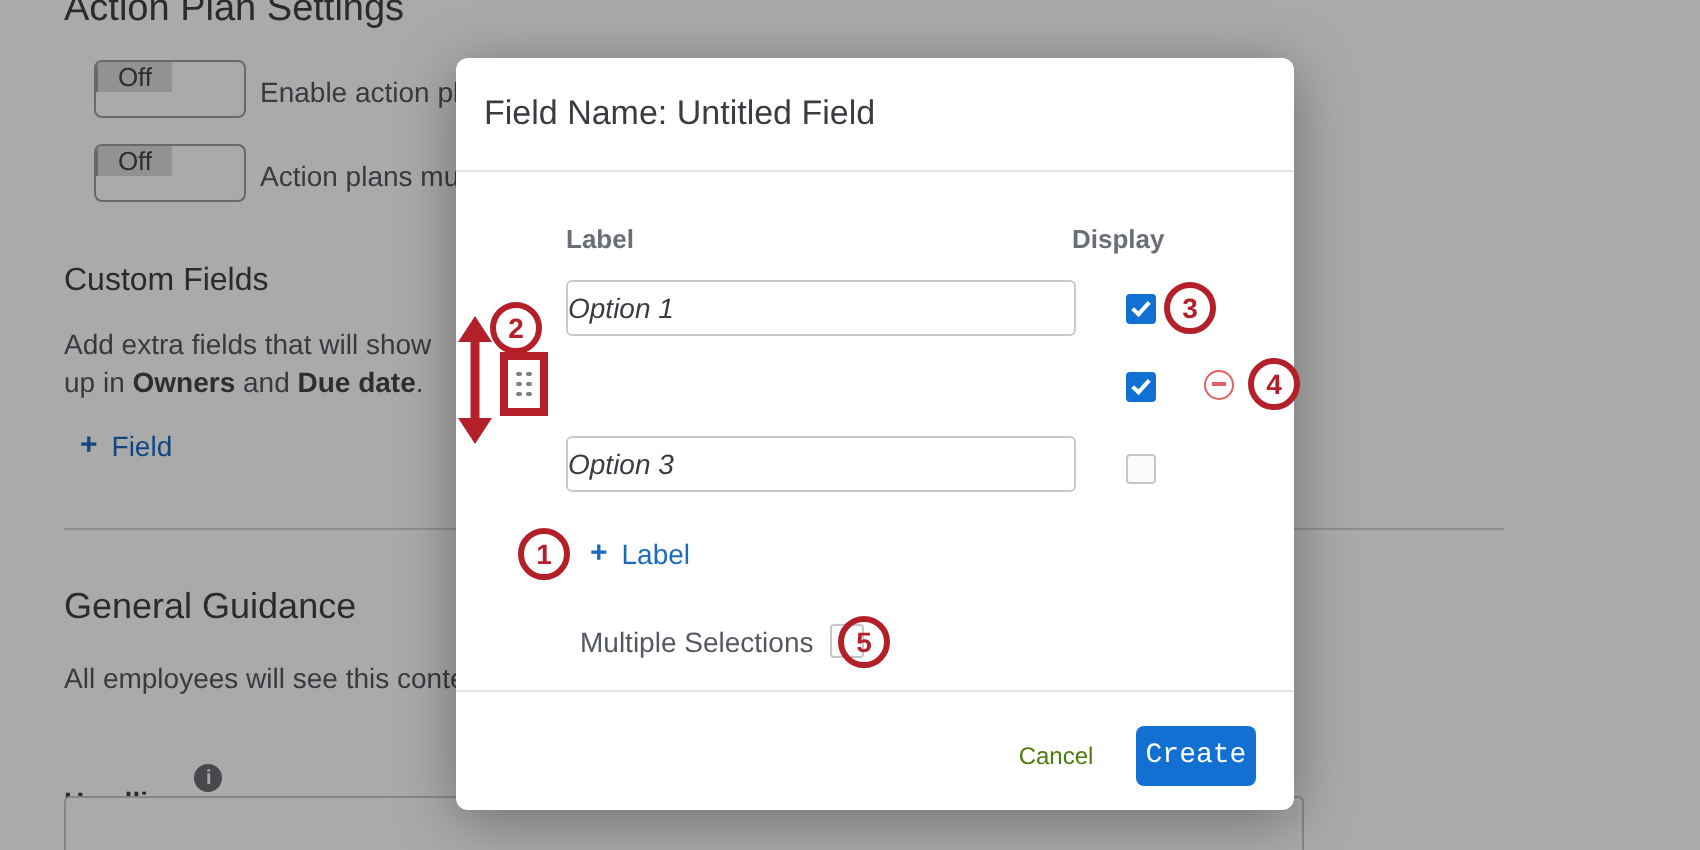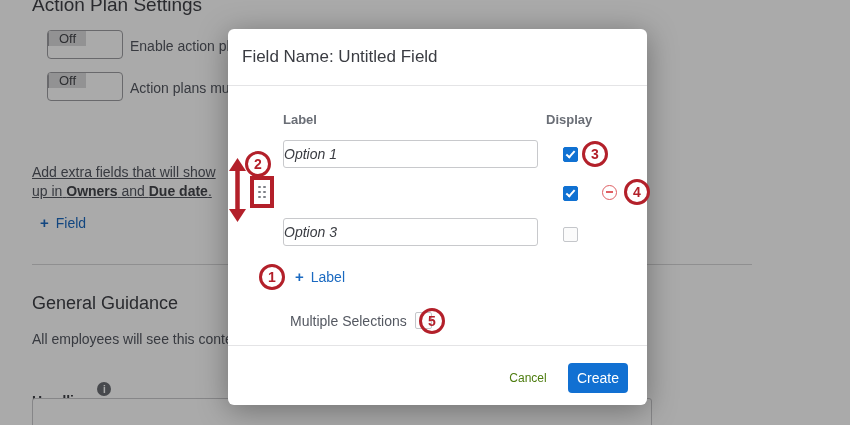--- a/index.html
+++ b/index.html
@@ -11,21 +11,21 @@
   .bg { position:absolute; inset:0; }
   .page-title { position:absolute; left:32px; top:-6px; font-size:19px; color:#3f4147; font-weight:500; }
   .toggle { position:absolute; left:47px; width:76px; height:29px; border:1px solid #9e9ea2; border-radius:4px; display:flex; overflow:hidden; background:#fff;flex-direction:column; }
   .toggle .seg-on { width:38px; background:#ffffff; }
   .toggle .seg-off { width:38px; background:#dcdcdd; border-left:1px solid #9e9ea2; display:flex; align-items:center; justify-content:center; font-size:13px; color:#44464b; }
   .toggle-1 { top:30px; } .toggle-2 { top:72px; }
   .toggle-label { position:absolute; left:130px; font-size:14px; color:#545861; white-space:nowrap; }
   .tl-1 { top:38px; } .tl-2 { top:80px; }
 
   .cf-heading { position:absolute; left:32px; top:132px; font-size:16px; color:#3f4147; font-weight:400; }
-  .cf-desc { position:absolute; left:32px; top:163px; font-size:14px; color:#545861; line-height:19px; width:200px;text-decoration:underline; }
+  .cf-desc { position:absolute; left:32px; top:163px; font-size:14px; color:#545861; line-height:19px; width:200px; }
   .cf-desc b { color:#44464b; }
   .link-row { position:absolute; left:40px; top:214px; font-size:14px; color:#1b6ac1; display:flex; gap:7px; align-items:center; cursor:pointer; }
   .plus-glyph { font-weight:700; font-size:15px; }
 
   .section-divider { position:absolute; left:32px; top:264px; width:720px; height:1px; background:#d7d7d9; }
   .gg-heading { position:absolute; left:32px; top:293px; font-size:18px; color:#3f4147; font-weight:400; }
   .gg-desc { position:absolute; left:32px; top:331px; font-size:14px; color:#545861; white-space:nowrap; }
   .headline-row { position:absolute; left:32px; top:369px; display:flex; align-items:center; gap:7px; }
   .headline-label { font-size:14px; font-weight:700; color:#3f4147;margin-top:24px; }
   .info-icon { width:14px; height:14px; border-radius:50%; background:#6b6e74; color:#fff; font-size:10px; font-weight:700; display:flex; align-items:center; justify-content:center; }
@@ -33,42 +33,42 @@
 
   
   .overlay { position:absolute; inset:0; background:rgba(0,0,0,0.335); z-index:5; }
 
   
   .modal { position:absolute; left:228px; top:29px; width:419px; height:376px; background:#fff; border-radius:6px; box-shadow:0 5px 30px rgba(0,0,0,0.35); z-index:10; }
   .modal-header { height:57px; display:flex; align-items:center; padding-left:14px; border-bottom:1px solid #e4e4e6; }
   .modal-title { font-size:17px; color:#3a3c42; }
   .col-head { position:absolute; font-size:13px; font-weight:700; color:#6a6e76; }
   .col-label { left:55px; top:83px; }
-  .col-display { left:318px; top:83px; }
+  .col-display { left:308px; top:83px; }
   .opt-input { position:absolute; left:55px; width:255px; height:28px; border:1px solid #c8c9cc; border-radius:3px; font-size:14px; color:#3a3c42; padding:0 0; font-family:inherit; outline:none; background:#fff;font-style:italic; }
   .oi-0 { top:111px; } .oi-1 { top:150px; } .oi-2 { top:189px; }
 
   .cb { position:absolute; left:335px; width:15px; height:15px; border-radius:2px; border:1px solid #c4c6ca; background:#fbfbfb; }
   .cb-0 { top:118px; } .cb-1 { top:157px; } .cb-2 { top:198px; }
   .cb[data-checked="true"] { background:#1071d2; border-color:#1071d2; }
   .cb .tick { display:none; }
   .cb[data-checked="true"] .tick { display:block; position:absolute; left:4px; top:1px; width:5px; height:9px; border:solid #fff; border-width:0 2px 2px 0; transform:rotate(42deg); }
 
   .minus-icon { position:absolute; left:374px; top:156px; width:15px; height:15px; border:1.5px solid #df5f63; border-radius:50%; background:#fff; }
   .minus-icon .minus-line { position:absolute; left:2.5px; top:5px; width:7px; height:1.8px; background:#df5f63; }
 
   .add-label-row { position:absolute; left:67px; top:239px; font-size:14px; color:#1b6ac1; display:flex; gap:7px; align-items:center; cursor:pointer; }
 
   .multi-row { position:absolute; left:62px; top:283px; display:flex; align-items:center; gap:8px; }
   .multi-label { font-size:14px; color:#545861; }
   .multi-cb { width:17px; height:17px; border:1px solid #c4c6ca; border-radius:2px; background:#fdfdfd; }
 
   .footer-divider { position:absolute; left:0; top:316px; width:100%; height:1px; background:#e4e4e6; }
   .cancel-btn { position:absolute; left:270px; top:334px; width:60px; height:30px; background:transparent; border:none; font-size:12px; color:#4d7c0f; font-family:inherit; cursor:pointer; }
-  .create-btn { position:absolute; left:340px; top:334px; width:60px; height:30px; background:#1170d2; border:none; border-radius:4px; font-size:14px; color:#ffffff; font-family:Liberation Sans, sans-serif; cursor:pointer; }
+  .create-btn { position:absolute; left:340px; top:334px; width:60px; height:30px; background:#1170d2; border:none; border-radius:4px; font-size:14px; color:#ffffff; font-family:Liberation Mono, monospace; cursor:pointer; }
 
   
   .anno { z-index:20; }
   .num-circle { position:absolute; width:26px; height:26px; border:3px solid #b3202a; border-radius:50%; display:flex; align-items:center; justify-content:center; font-size:14px; font-weight:700; color:#b3202a; background:transparent; z-index:20; }
   .nc-1 { left:259px; top:264px; }
   .nc-2 { left:245px; top:151px; }
   .nc-3 { left:582px; top:141px; }
   .nc-4 { left:624px; top:179px; }
   .nc-5 { left:419px; top:308px; }
 
@@ -91,20 +91,21 @@
       <div class="seg-off">Off</div>
     </div>
     <div class="toggle-label tl-1">Enable action plan</div>
 
     <div class="toggle toggle-2">
       <div class="seg-on"></div>
       <div class="seg-off">Off</div>
     </div>
     <div class="toggle-label tl-2">Action plans must</div>
 
+    <div class="cf-heading">Custom Fields</div>
     <div class="cf-desc"><span>Add extra fields that will show up in</span>
       <b>Owners</b><span> and </span><b>Due date</b><span>.</span>
     </div>
 
     <div class="link-row">
       <span class="plus-glyph">+</span>
       <span>Field</span>
     </div>
 
     <div class="section-divider"></div>

